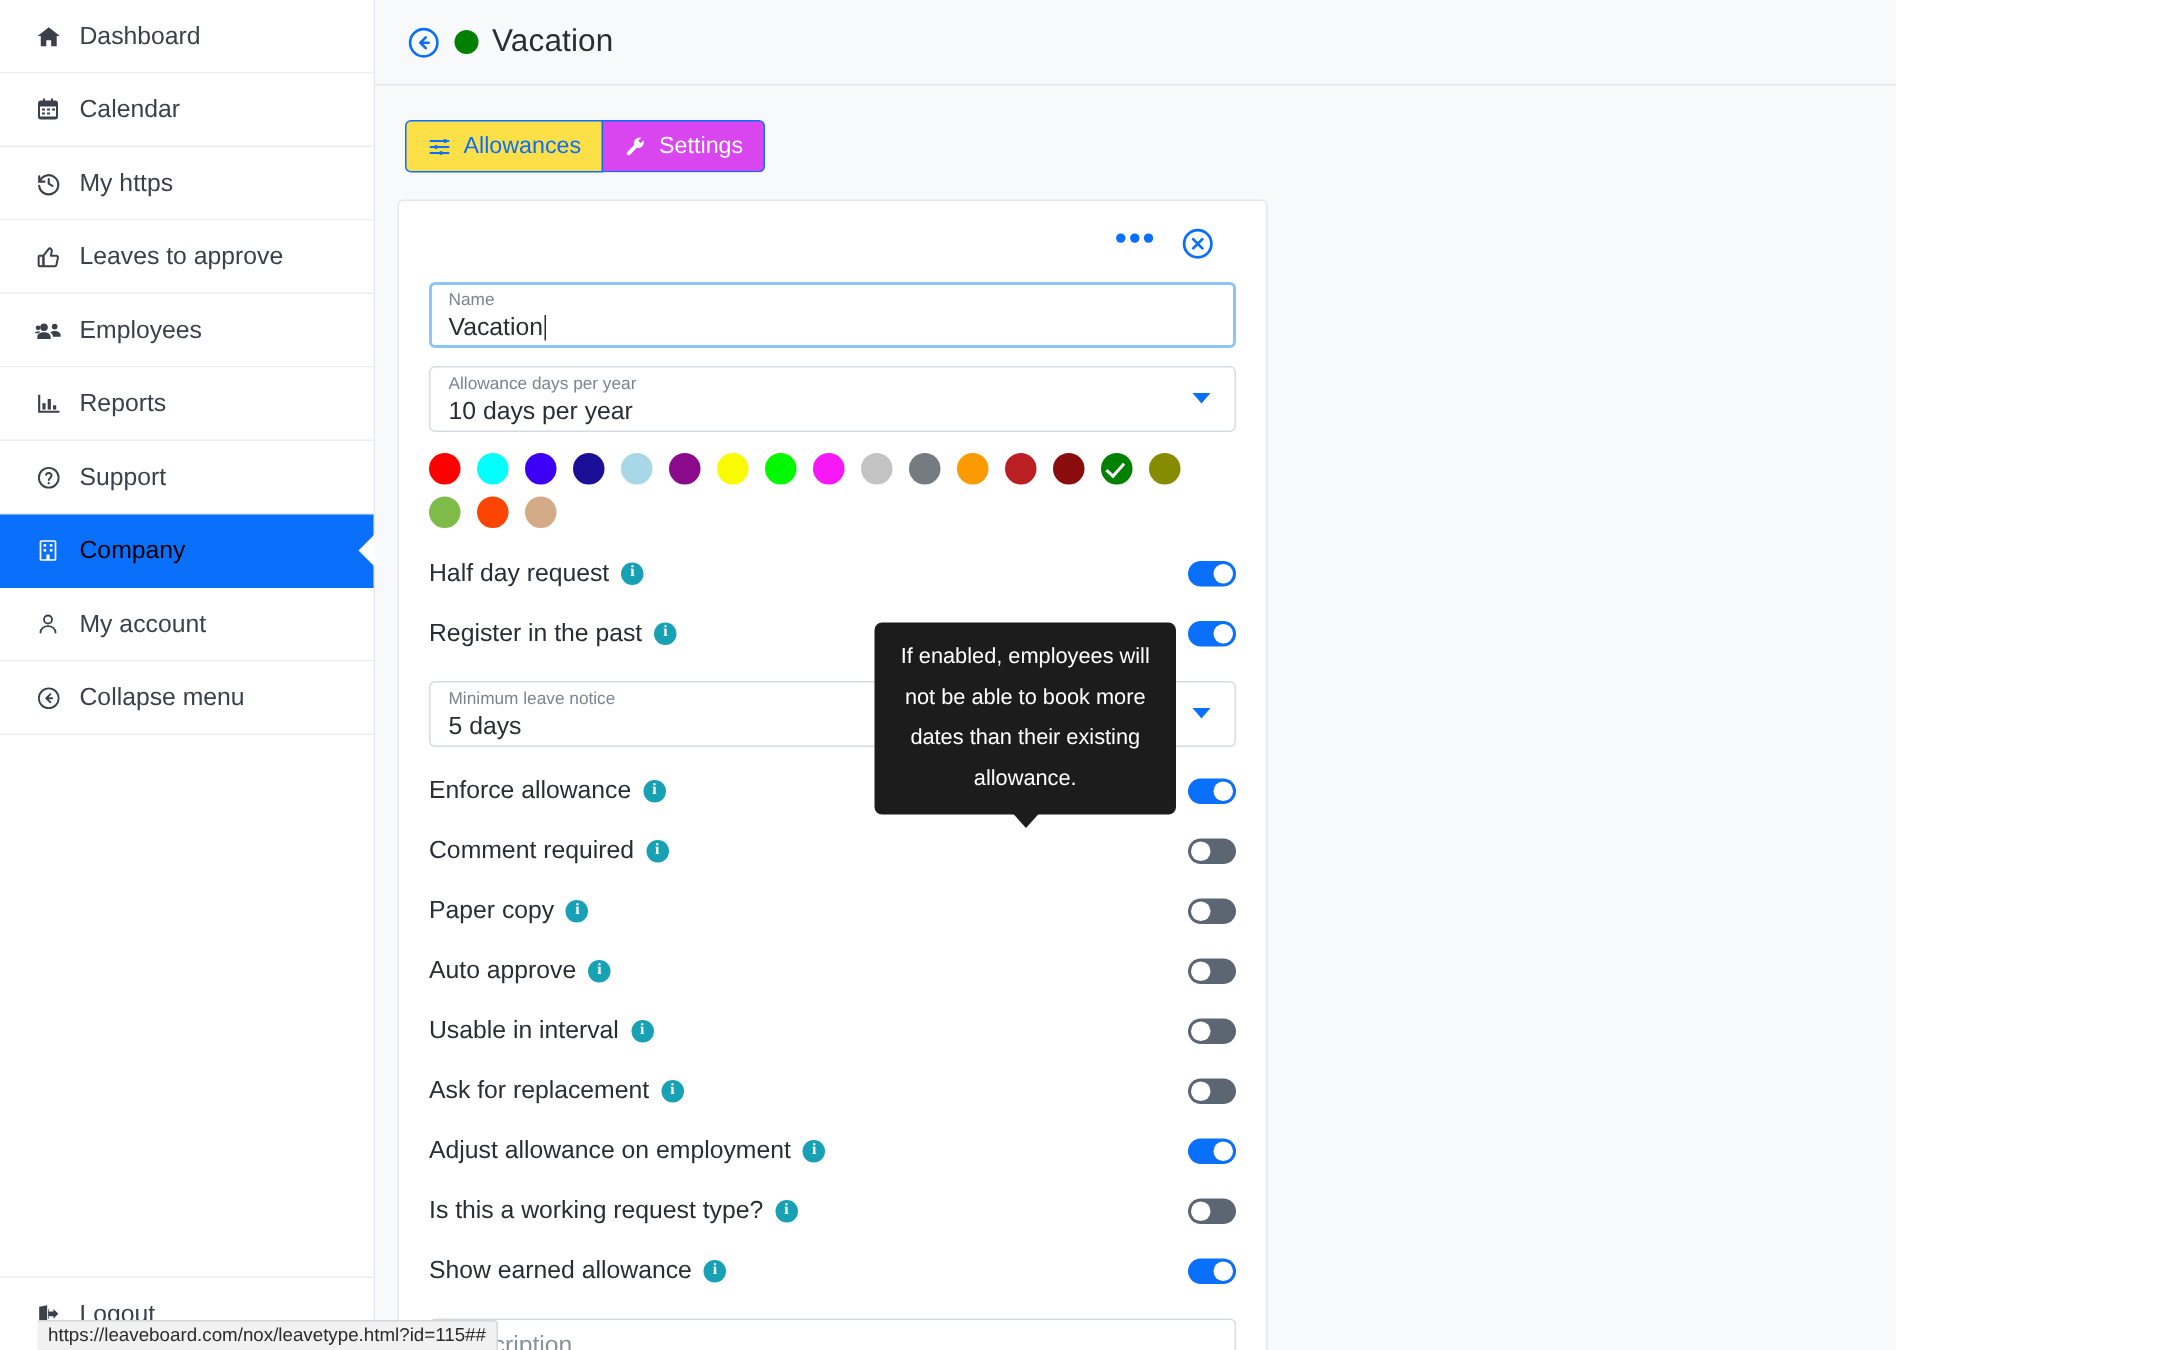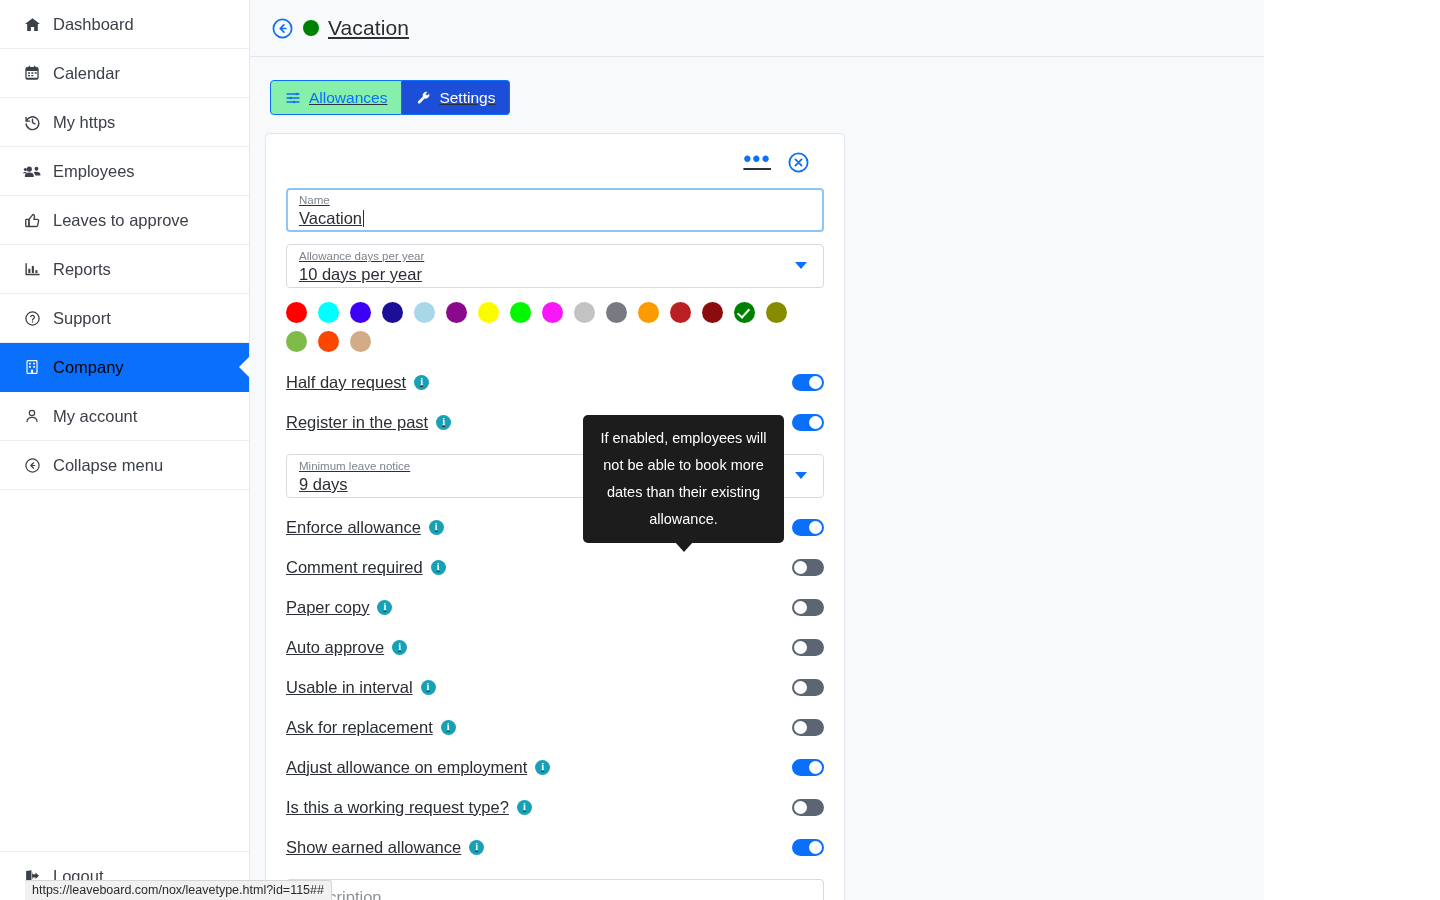--- a/index.html
+++ b/index.html
@@ -65,21 +65,20 @@
   .nav-spacer { flex: 1 1 auto; background:#fff; }
   .nav-item.logout { border-top: 1px solid #eceef1; border-bottom: none; }
 
   
   .main {
     flex: 1 1 auto;
     height: 900px;
     background: #f7f9fb;
     overflow: hidden;
     position: relative;
-    text-decoration: underline;
   }
   .page-header {
     height: 57px;
     background: #f7f9fb;
     border-bottom: 1px solid #e3e6ea;
     display: flex;
     align-items: center;
     padding: 0 0 0 20px;
     gap: 9px;
   }
@@ -108,29 +107,29 @@
   }
   .tabgroup { display: flex; }
   .tab {
     height: 35px;
     display: flex;
     align-items: center;
     gap: 8px;
     padding: 0 14px;
     font-size: 15.5px;
     border: 1px solid #0a6ffa;
-    background: #86efac;
+    background: #fde047;
     color: #0a6ffa;
     cursor: pointer;
     white-space: nowrap;
   }
   .tab:first-child { border-radius: 4px 0 0 4px; }
   .tab:last-child { border-radius: 0 4px 4px 0; border-left: none; }
   .tab.active {
-    background: #1d4ed8;
+    background: #d946ef;
     color: #ffffff;
   }
   .tab .ico { display: flex; align-items: center; }
 
   
   .card {
     margin: 18px 0 0 15px;
     width: 580px;
     background: #ffffff;
     border: 1px solid #e3e6ea;
@@ -365,40 +364,40 @@
             <path d="M3 5v5h5"></path>
             <path d="M3.6 9.6A9 9 0 1 1 3 14"></path>
             <path d="M12 7.5V12l3.5 2"></path>
           </svg>
       </span>
       <span>My https</span>
     </div>
 
     <div class="nav-item">
       <span class="ico">
+        <svg width="17" height="17" viewBox="0 0 24 24" fill="none" stroke="currentColor" stroke-width="1.9" stroke-linejoin="round">
+            <path d="M7 10.5v10h10.3a2 2 0 0 0 2-1.6l1.3-6.4a1.6 1.6 0 0 0-1.6-2H14l.8-3.8A2.4 2.4 0 0 0 12.4 3.6L7 10.5z"></path>
+            <rect x="2.5" y="10.5" width="4.5" height="10" rx="1"></rect>
+          </svg>
+      </span>
+      <span>Leaves to approve</span>
+    </div>
+
+    <div class="nav-item">
+      <span class="ico">
         <svg width="19" height="19" viewBox="0 0 24 24" fill="currentColor">
             <circle cx="8" cy="9" r="3.2"></circle>
             <circle cx="17" cy="8.5" r="2.4"></circle>
             <circle cx="3" cy="9.5" r="2"></circle>
             <path d="M8 13.2c-3.2 0-5.6 1.6-5.6 3.6V19h11.2v-2.2c0-2-2.4-3.6-5.6-3.6z"></path>
             <path d="M17 12.2c-1.6 0-3 .5-3.8 1.3 1.4.8 2.3 2 2.4 3.5H22v-1.5c0-1.8-2.2-3.3-5-3.3z"></path>
             <path d="M3 12.6c-1.3 0-2.6.5-3 1.3.1.1.1.2.1.3h3.6c.3-.7.8-1.2 1.5-1.6-.6 0-1.4 0-2.2 0z"></path>
           </svg>
       </span>
       <span>Employees</span>
-    </div>
-
-    <div class="nav-item">
-      <span class="ico">
-        <svg width="17" height="17" viewBox="0 0 24 24" fill="none" stroke="currentColor" stroke-width="1.9" stroke-linejoin="round">
-            <path d="M7 10.5v10h10.3a2 2 0 0 0 2-1.6l1.3-6.4a1.6 1.6 0 0 0-1.6-2H14l.8-3.8A2.4 2.4 0 0 0 12.4 3.6L7 10.5z"></path>
-            <rect x="2.5" y="10.5" width="4.5" height="10" rx="1"></rect>
-          </svg>
-      </span>
-      <span>Leaves to approve</span>
     </div>
 
     <div class="nav-item">
       <span class="ico">
         <svg width="17" height="17" viewBox="0 0 24 24" fill="currentColor">
             <path d="M2 3v17h20v-2H4V3H2z"></path>
             <rect x="6" y="11" width="3" height="6"></rect>
             <rect x="11" y="7" width="3" height="10"></rect>
             <rect x="16" y="13" width="3" height="4"></rect>
           </svg>
@@ -560,21 +559,21 @@
       <div class="trow">
         <span class="lbl">
           <span>Register in the past</span>
           <span class="info">i</span>
         </span>
         <span class="switch on"></span>
       </div>
 
       <div class="field">
         <span class="flabel">Minimum leave notice</span>
-        <span class="fvalue">9 days</span>
+        <span class="fvalue">5 days</span>
         <span class="select-arrow"></span>
       </div>
 
       <div style="height:9px"></div>
 
       <div class="trow">
         <span class="lbl">
           <span>Enforce allowance</span>
           <span class="info">i</span>
         </span>

